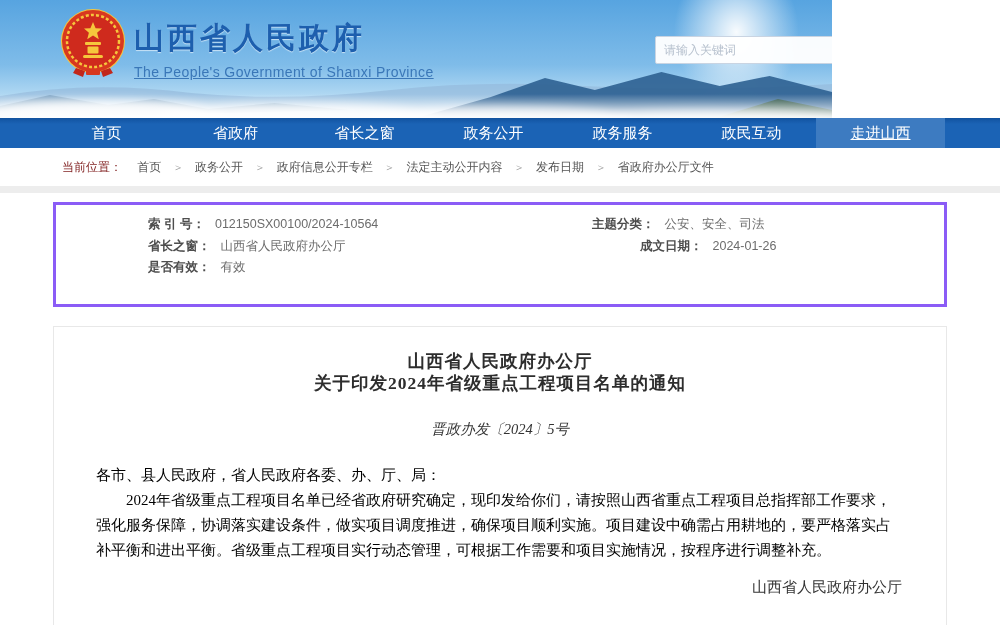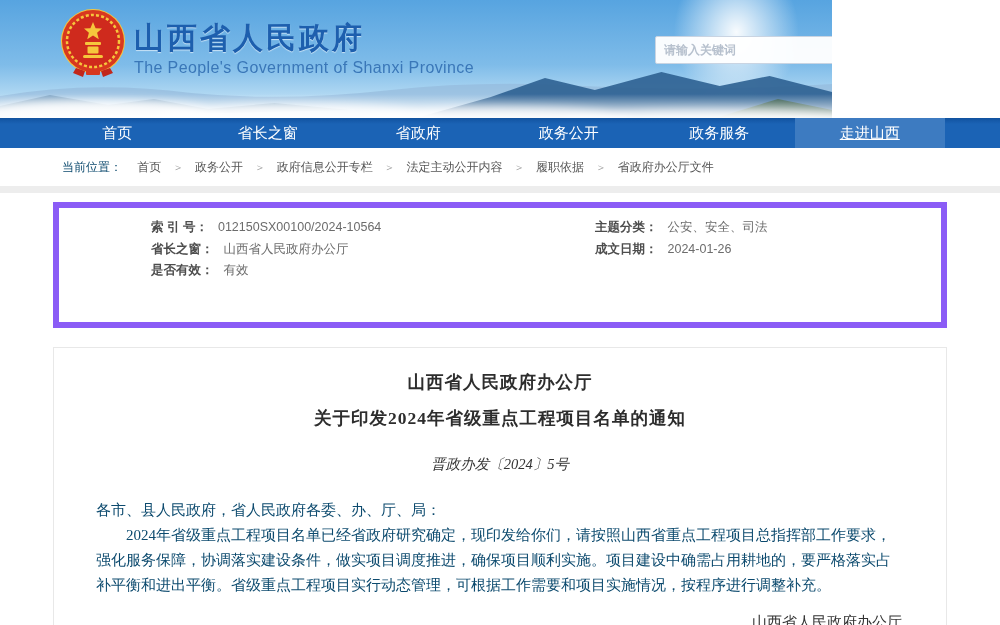--- a/index.html
+++ b/index.html
@@ -6,55 +6,55 @@
   html,body { background:#fff; }
   body { font-family:"Liberation Sans", sans-serif; }
   .page { position:relative; width:1000px; height:625px; margin:0 auto; background:#fff; overflow:hidden; }
 
   
   .header { position:relative; width:832px; height:118px; overflow:hidden; }
   .header svg.bg { position:absolute; left:0; top:0; width:100%; height:100%; display:block; }
   .logo { position:absolute; left:60px; top:8px; width:66px; height:70px; cursor:pointer; }
   .site-title-block { position:absolute; left:134px; top:18px; }
   .site-title { font-size:30px; font-weight:bold; color:#1d5fae; letter-spacing:3px; text-shadow:0 1px 1px rgba(255,255,255,.6); }
-  .site-subtitle { font-size:16px; color:#3a77b8; letter-spacing:.4px; }
+  .site-subtitle { margin-top:5px; font-size:14px; color:#3a77b8; letter-spacing:.4px;text-decoration:underline; }
   .search-wrap { position:absolute; left:655px; top:36px; display:flex; align-items:stretch; height:28px; }
-  .search-input { width:233px; height:28px; border:1px solid #c9d4e2; background:rgba(255,255,255,.96); padding:0 8px; font-size:12px; color:#8b5cf6; outline:none; border-radius:2px 0 0 2px;font-weight:bold; }
+  .search-input { width:233px; height:28px; border:1px solid #c9d4e2; background:rgba(255,255,255,.96); padding:0 8px; font-size:12px; color:#8b5cf6; outline:none; border-radius:2px 0 0 2px; }
   .search-input::placeholder { color:#b7c1ce; }
   .search-btn { width:42px; height:28px; margin-left:2px; background:#4d66ae; border:none; border-radius:2px; display:flex; align-items:center; justify-content:center; cursor:pointer; }
 
   
   .nav { width:1000px; height:30px; background:linear-gradient(#11529f, #1b63b5 20%, #1b63b5); }
   .nav-inner { display:flex; height:30px; padding:0 55px 0 42px; }
   .nav-item { flex:1; text-align:center; line-height:30px; color:#fff; font-size:15px; cursor:pointer; }
   .nav-item.active { background:#3d7bc1;text-decoration:underline; }
 
   
   .breadcrumb { padding:11px 0 10px 62px; font-size:12px; color:#555; background:#fff; }
-  .breadcrumb .bc-label { color:#0c4a6e; margin-right:6px; }
+  .breadcrumb .bc-label { color:#7f1d1d; margin-right:6px; }
   .breadcrumb a.bc-item { color:#555; text-decoration:none; margin:0 6px; cursor:pointer; }
   .breadcrumb .bc-sep { color:#999; font-size:11px; margin:0 2px; }
   .section-divider { width:1000px; height:7px; background:#ededed; }
 
   
-  .meta-box { position:relative; margin:9px 53px 0 53px; height:126px; background:#fff; border:6px solid #8b5cf6; font-size:12.5px; }
+  .meta-box { position:relative; margin:9px 53px 0 53px; height:105px; background:#fff; border:3px solid #8b5cf6; font-size:12.5px; }
   .meta-col-left { position:absolute; left:92px; top:9px; }
   .meta-row { line-height:21.5px; white-space:nowrap; }
   .meta-label { font-weight:bold; color:#4d4d4d; white-space:pre; margin-right:10px; }
   .meta-value { color:#6c6c6c; }
   .meta-row-abs { position:absolute; left:536px; white-space:nowrap; line-height:21.5px; }
-  .mr1 { top:9px; } .mr2 { top:30.5px; } .mr3 { top:73.5px; }
+  .mr1 { top:9px; } .mr2 { top:30.5px;margin-left:48px; } .mr3 { top:73.5px; }
 
   
   .doc-box { margin:19px 53px 0 53px; background:#fff; border:1px solid #e8e8e8; padding:24px 42px 30px 42px; min-height:300px; }
   .doc-title { text-align:center; font-family:"Liberation Serif", serif; font-weight:bold; font-size:17.5px; color:#2d2d2d; letter-spacing:1px; line-height:1; }
   .doc-title.l1 { margin-top:2px; }
-  .doc-title.l2 { margin-top:18px;font-family:Liberation Serif, serif; }
+  .doc-title.l2 { margin-top:4px;font-family:Liberation Serif, serif; }
   .doc-number { text-align:center; margin-top:28px; font-family:"Liberation Serif", serif; font-style:italic; font-size:14.5px; color:#333; }
-  .doc-body { margin-top:24px; font-family:"Liberation Serif", serif; font-size:15px; color:#0c4a6e; line-height:25px; }
+  .doc-body { margin-top:24px; font-family:"Liberation Serif", serif; font-size:15px; color:#000000; line-height:25px; }
   .doc-body p.indent { text-indent:2em; }
   .doc-sign { margin-top:12px; text-align:right; font-family:"Liberation Serif", serif; font-size:15px; color:#333; line-height:25px; padding-right:2px; }
 </style>
 </head>
 <body>
 
 <div class="page">
 
   <div class="header">
     <svg class="bg" viewBox="0 0 1000 118" preserveAspectRatio="none">
@@ -118,39 +118,40 @@
           <circle cx="8.5" cy="8.5" r="5.5" fill="none" stroke="#ffffff" stroke-width="2"></circle>
           <line x1="12.8" y1="12.8" x2="17.5" y2="17.5" stroke="#ffffff" stroke-width="2" stroke-linecap="round"></line>
         </svg>
       </button>
     </div>
   </div>
 
   <div class="nav">
     <div class="nav-inner">
       <div class="nav-item">首页</div>
+      <div class="nav-item">省政府</div>
       <div class="nav-item">省长之窗</div>
-      <div class="nav-item">省政府</div>
       <div class="nav-item">政务公开</div>
       <div class="nav-item">政务服务</div>
+      <div class="nav-item">政民互动</div>
       <div class="nav-item active">走进山西</div>
     </div>
   </div>
 
   <div class="breadcrumb">
     <span class="bc-label">当前位置：</span>
     <a class="bc-item">首页</a>
     <span class="bc-sep">＞</span>
     <a class="bc-item">政务公开</a>
     <span class="bc-sep">＞</span>
     <a class="bc-item">政府信息公开专栏</a>
     <span class="bc-sep">＞</span>
     <a class="bc-item">法定主动公开内容</a>
     <span class="bc-sep">＞</span>
-    <a class="bc-item">履职依据</a>
+    <a class="bc-item">发布日期</a>
     <span class="bc-sep">＞</span>
     <a class="bc-item">省政府办公厅文件</a>
   </div>
 
   <div class="section-divider"></div>
 
   <div class="meta-box">
     <div class="meta-col-left">
       <div class="meta-row">
         <span class="meta-label">索 引 号：</span><span class="meta-value">012150SX00100/2024-10564</span>

